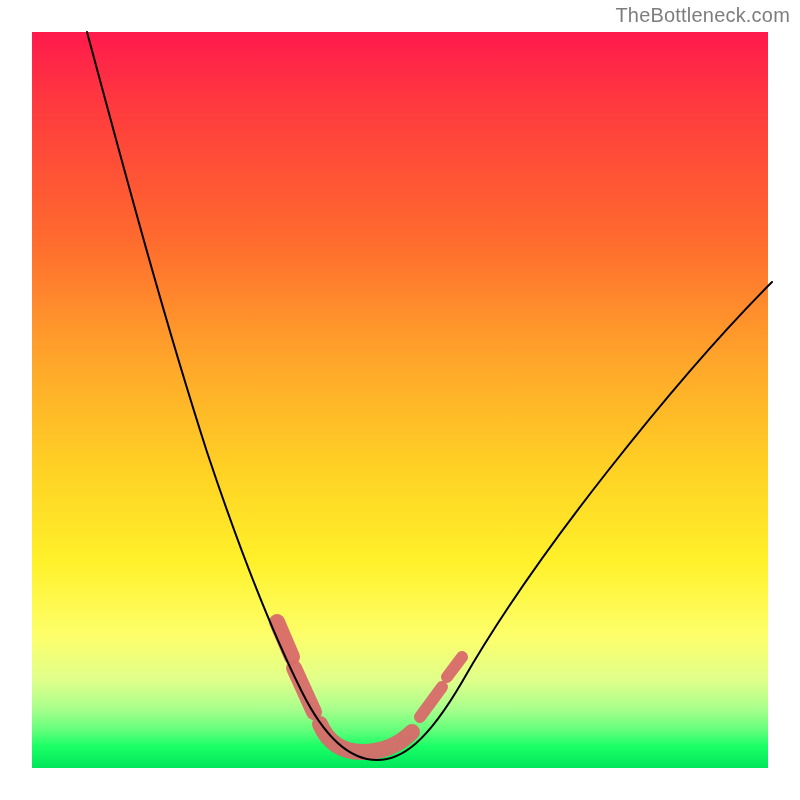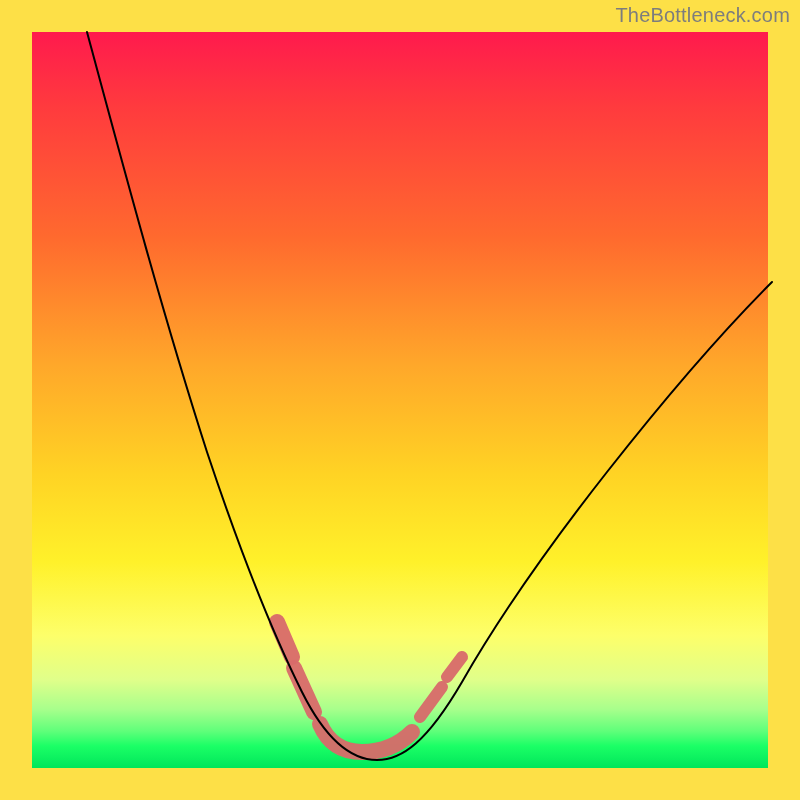--- a/index.html
+++ b/index.html
@@ -8,21 +8,21 @@
     width: 800px;
     height: 800px;
     overflow: hidden;
     background: #000;
     font-family: Arial, Helvetica, sans-serif;
   }
   .frame {
     position: relative;
     width: 800px;
     height: 800px;
-    background: #fde047;
+    background: #ffffff;
   }
   .plot {
     position: absolute;
     left: 32px;
     top: 32px;
     width: 736px;
     height: 736px;
     
     background: linear-gradient(
       to bottom,

